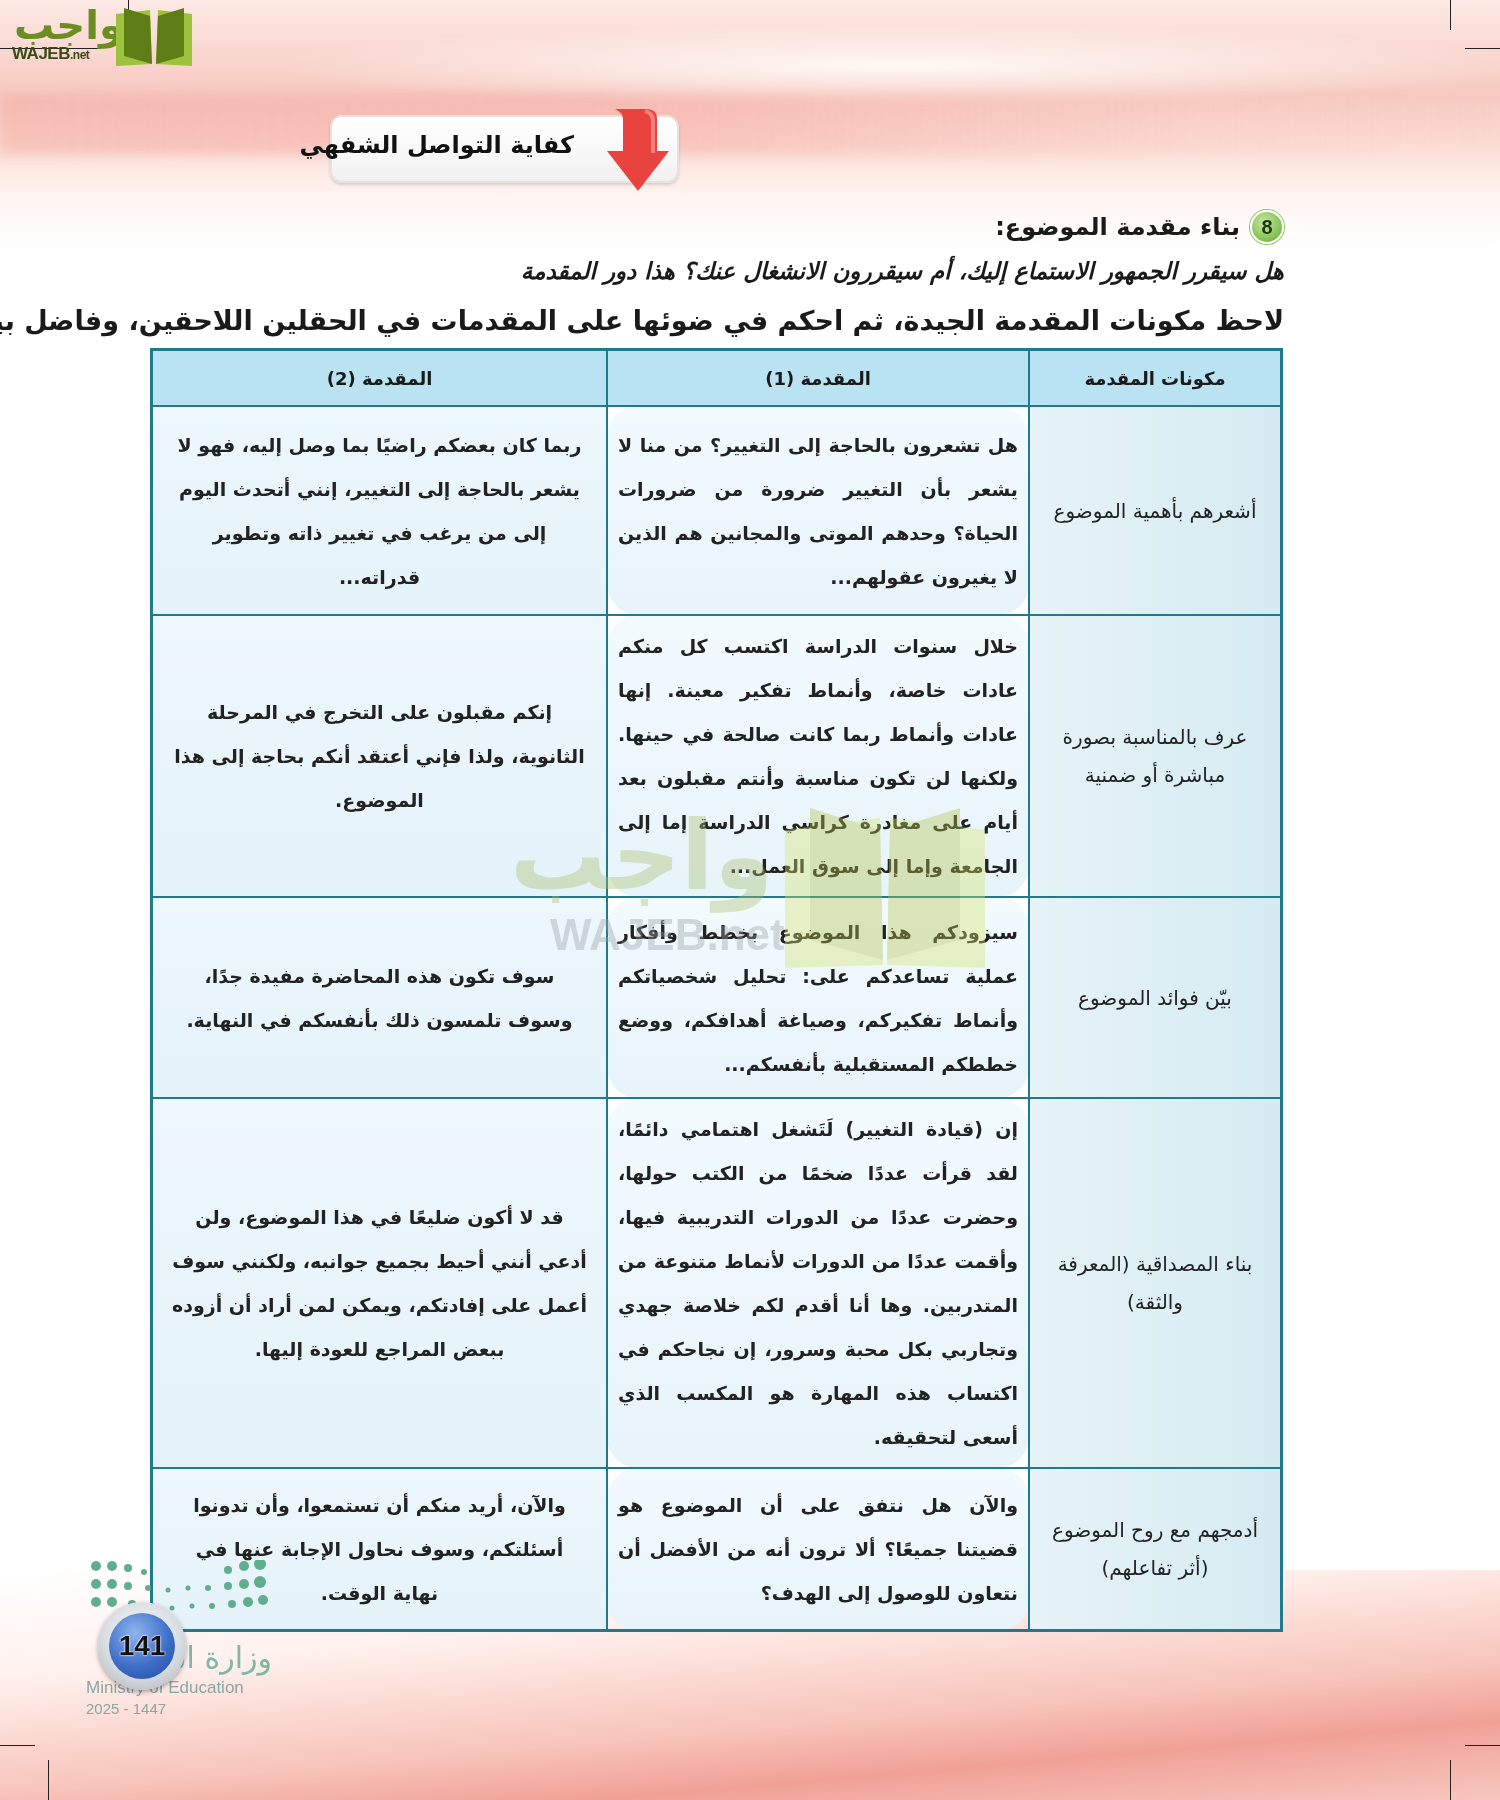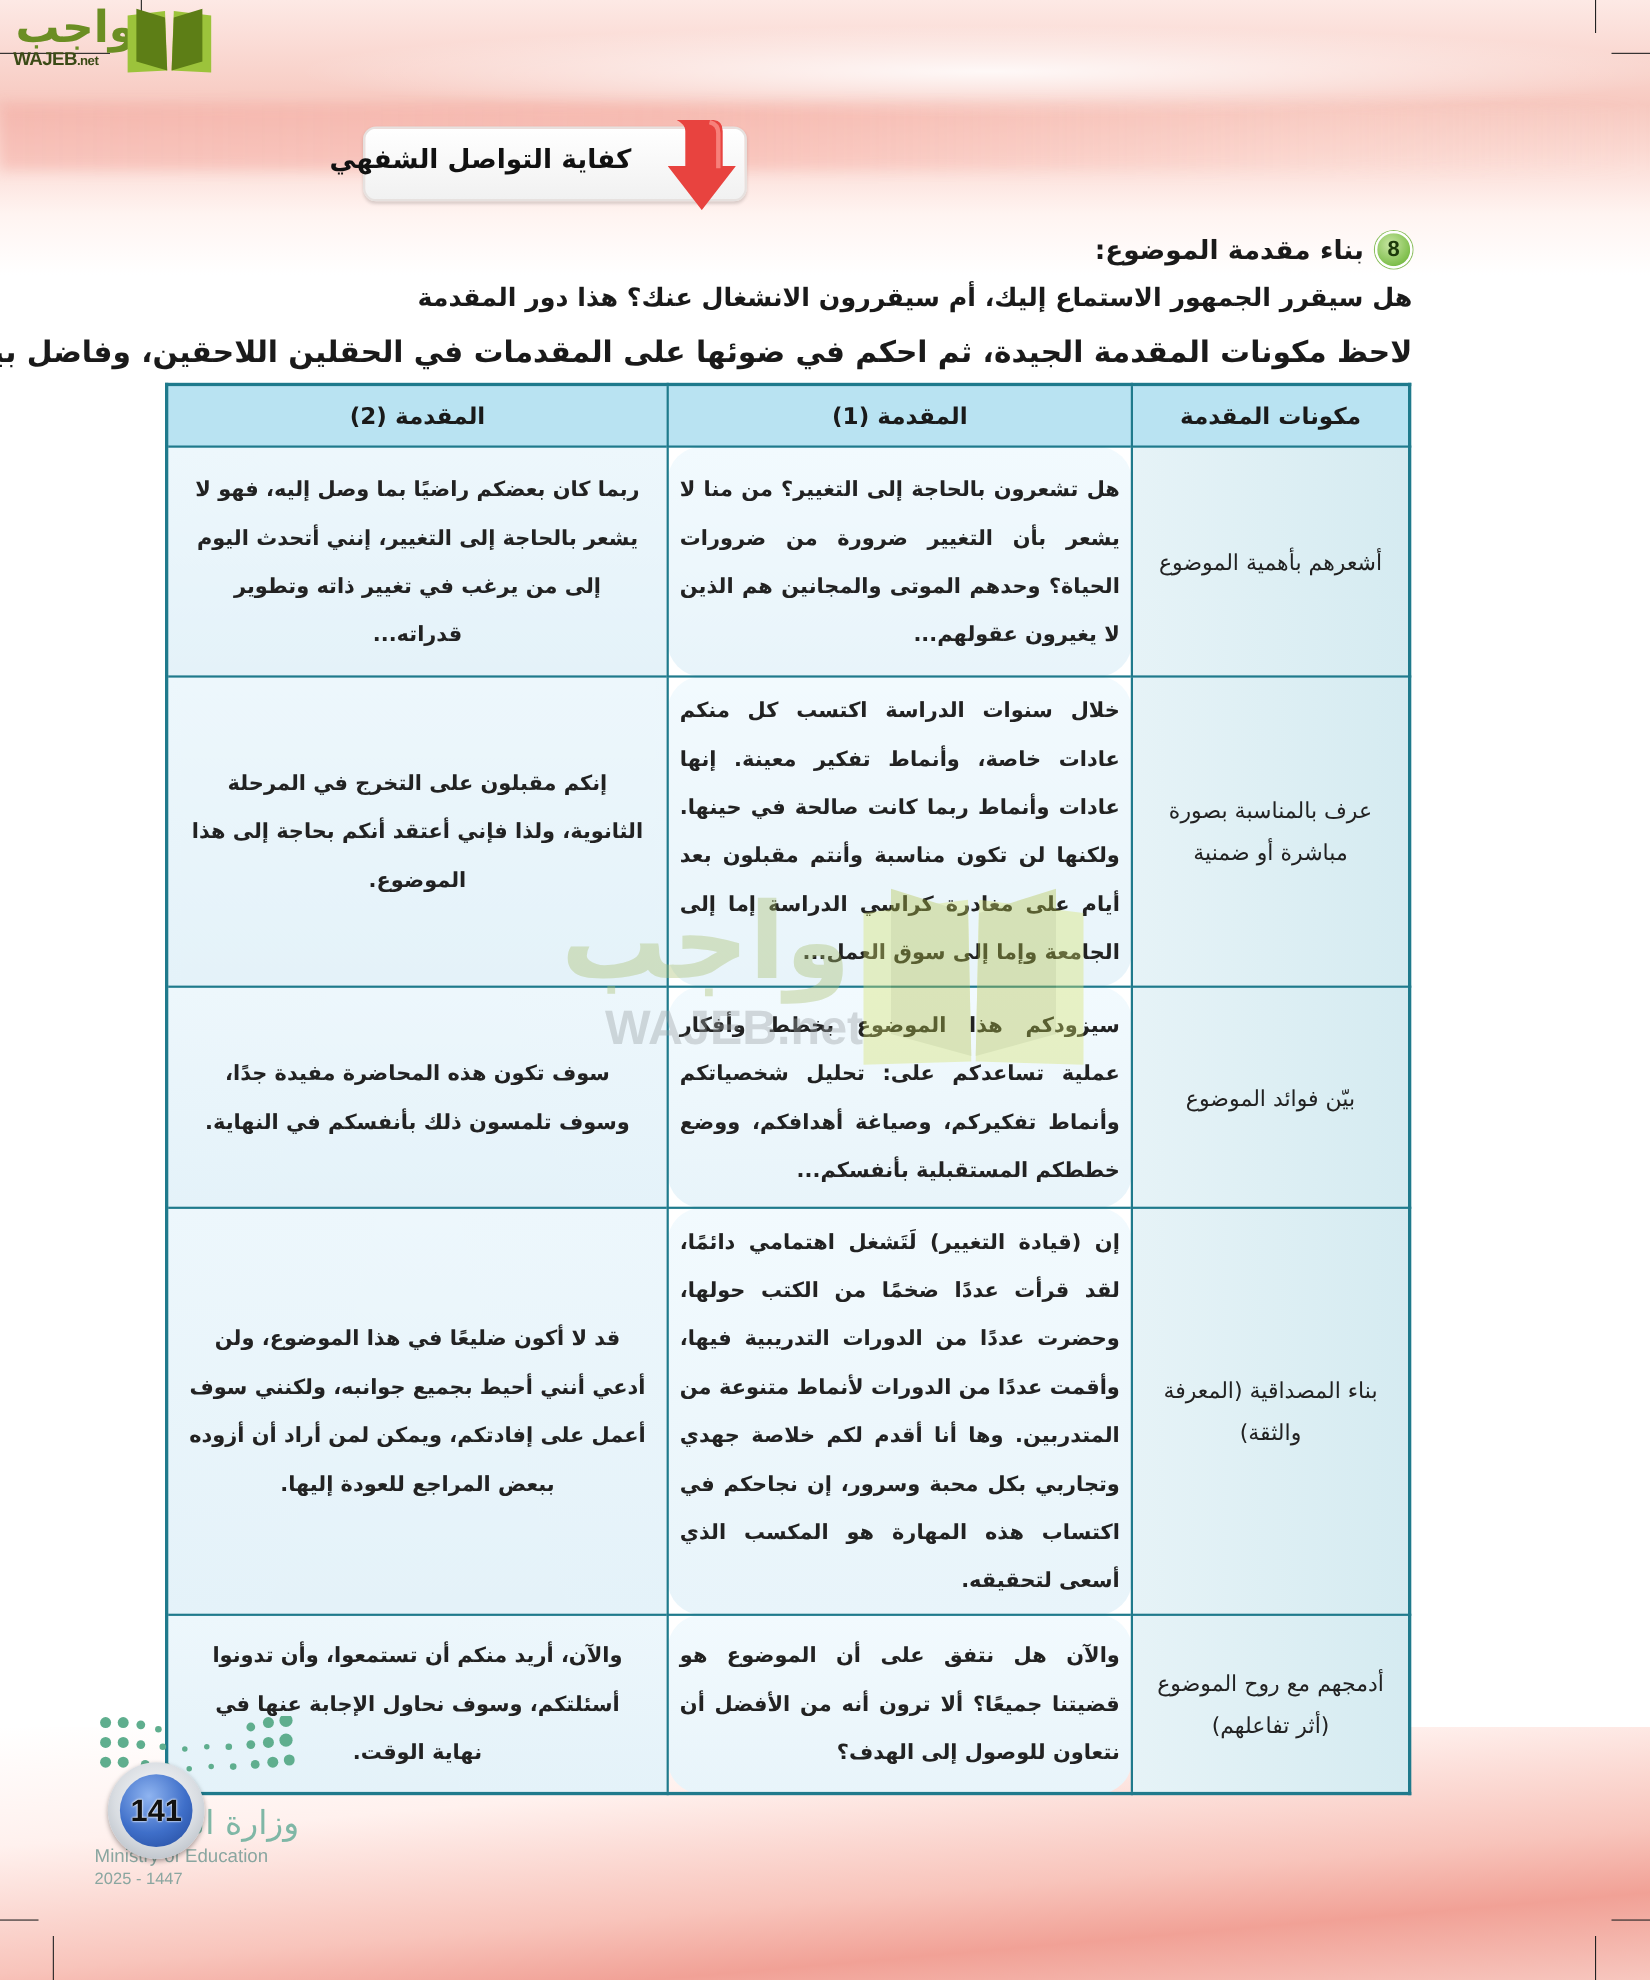--- a/index.html
+++ b/index.html
@@ -55,32 +55,32 @@
   
   .intro { position:absolute; right:216px; direction:rtl; text-align:right; white-space:nowrap; }
   .section-heading { top:210px; font-size:24px; font-weight:bold; display:flex; align-items:center; gap:10px; }
   .num-badge {
     width:30px; height:30px; border-radius:50%;
     background:radial-gradient(circle at 40% 35%, #c9e6a4, #7fbf4d 70%, #5e9e34);
     border:2px solid #fff; box-shadow:0 0 0 1px #8bbf5e;
     font-size:20px; font-weight:bold; color:#1b3a0a; text-align:center; line-height:30px;
     font-family:"Liberation Sans", sans-serif;
   }
-  .intro-line1 { top:258px; font-size:23px; font-weight:bold; }
+  .intro-line1 { top:258px; font-size:23px; font-weight:bold;font-style:italic; }
   .intro-line2 { top:305px; font-size:27px; font-weight:bold; }
 
   
   .tbl {
     position:absolute; left:150px; top:348px; width:1133px;
     border-collapse:collapse; direction:rtl;
     border:3px solid #1f7a8c;
   }
   .tbl th, .tbl td { border:2.5px solid #1f7a8c; }
   .tbl th {
-    height:52px; background:#b9e3f2; font-size:21px; font-weight:bold; color:#1a1a1a;
+    height:52px; background:#b9e3f2; font-size:18px; font-weight:bold; color:#1a1a1a;
     text-align:center;
   }
   .tbl td {
     font-size:19px; font-weight:bold; line-height:44px; color:#222;
     vertical-align:middle; padding:8px 10px;
   }
   .tbl td.comp {
     width:230px; text-align:center;
     background:linear-gradient(90deg, #e6f3f7, #d5ebf1);
     font-weight:normal; font-size:20px; line-height:38px;

